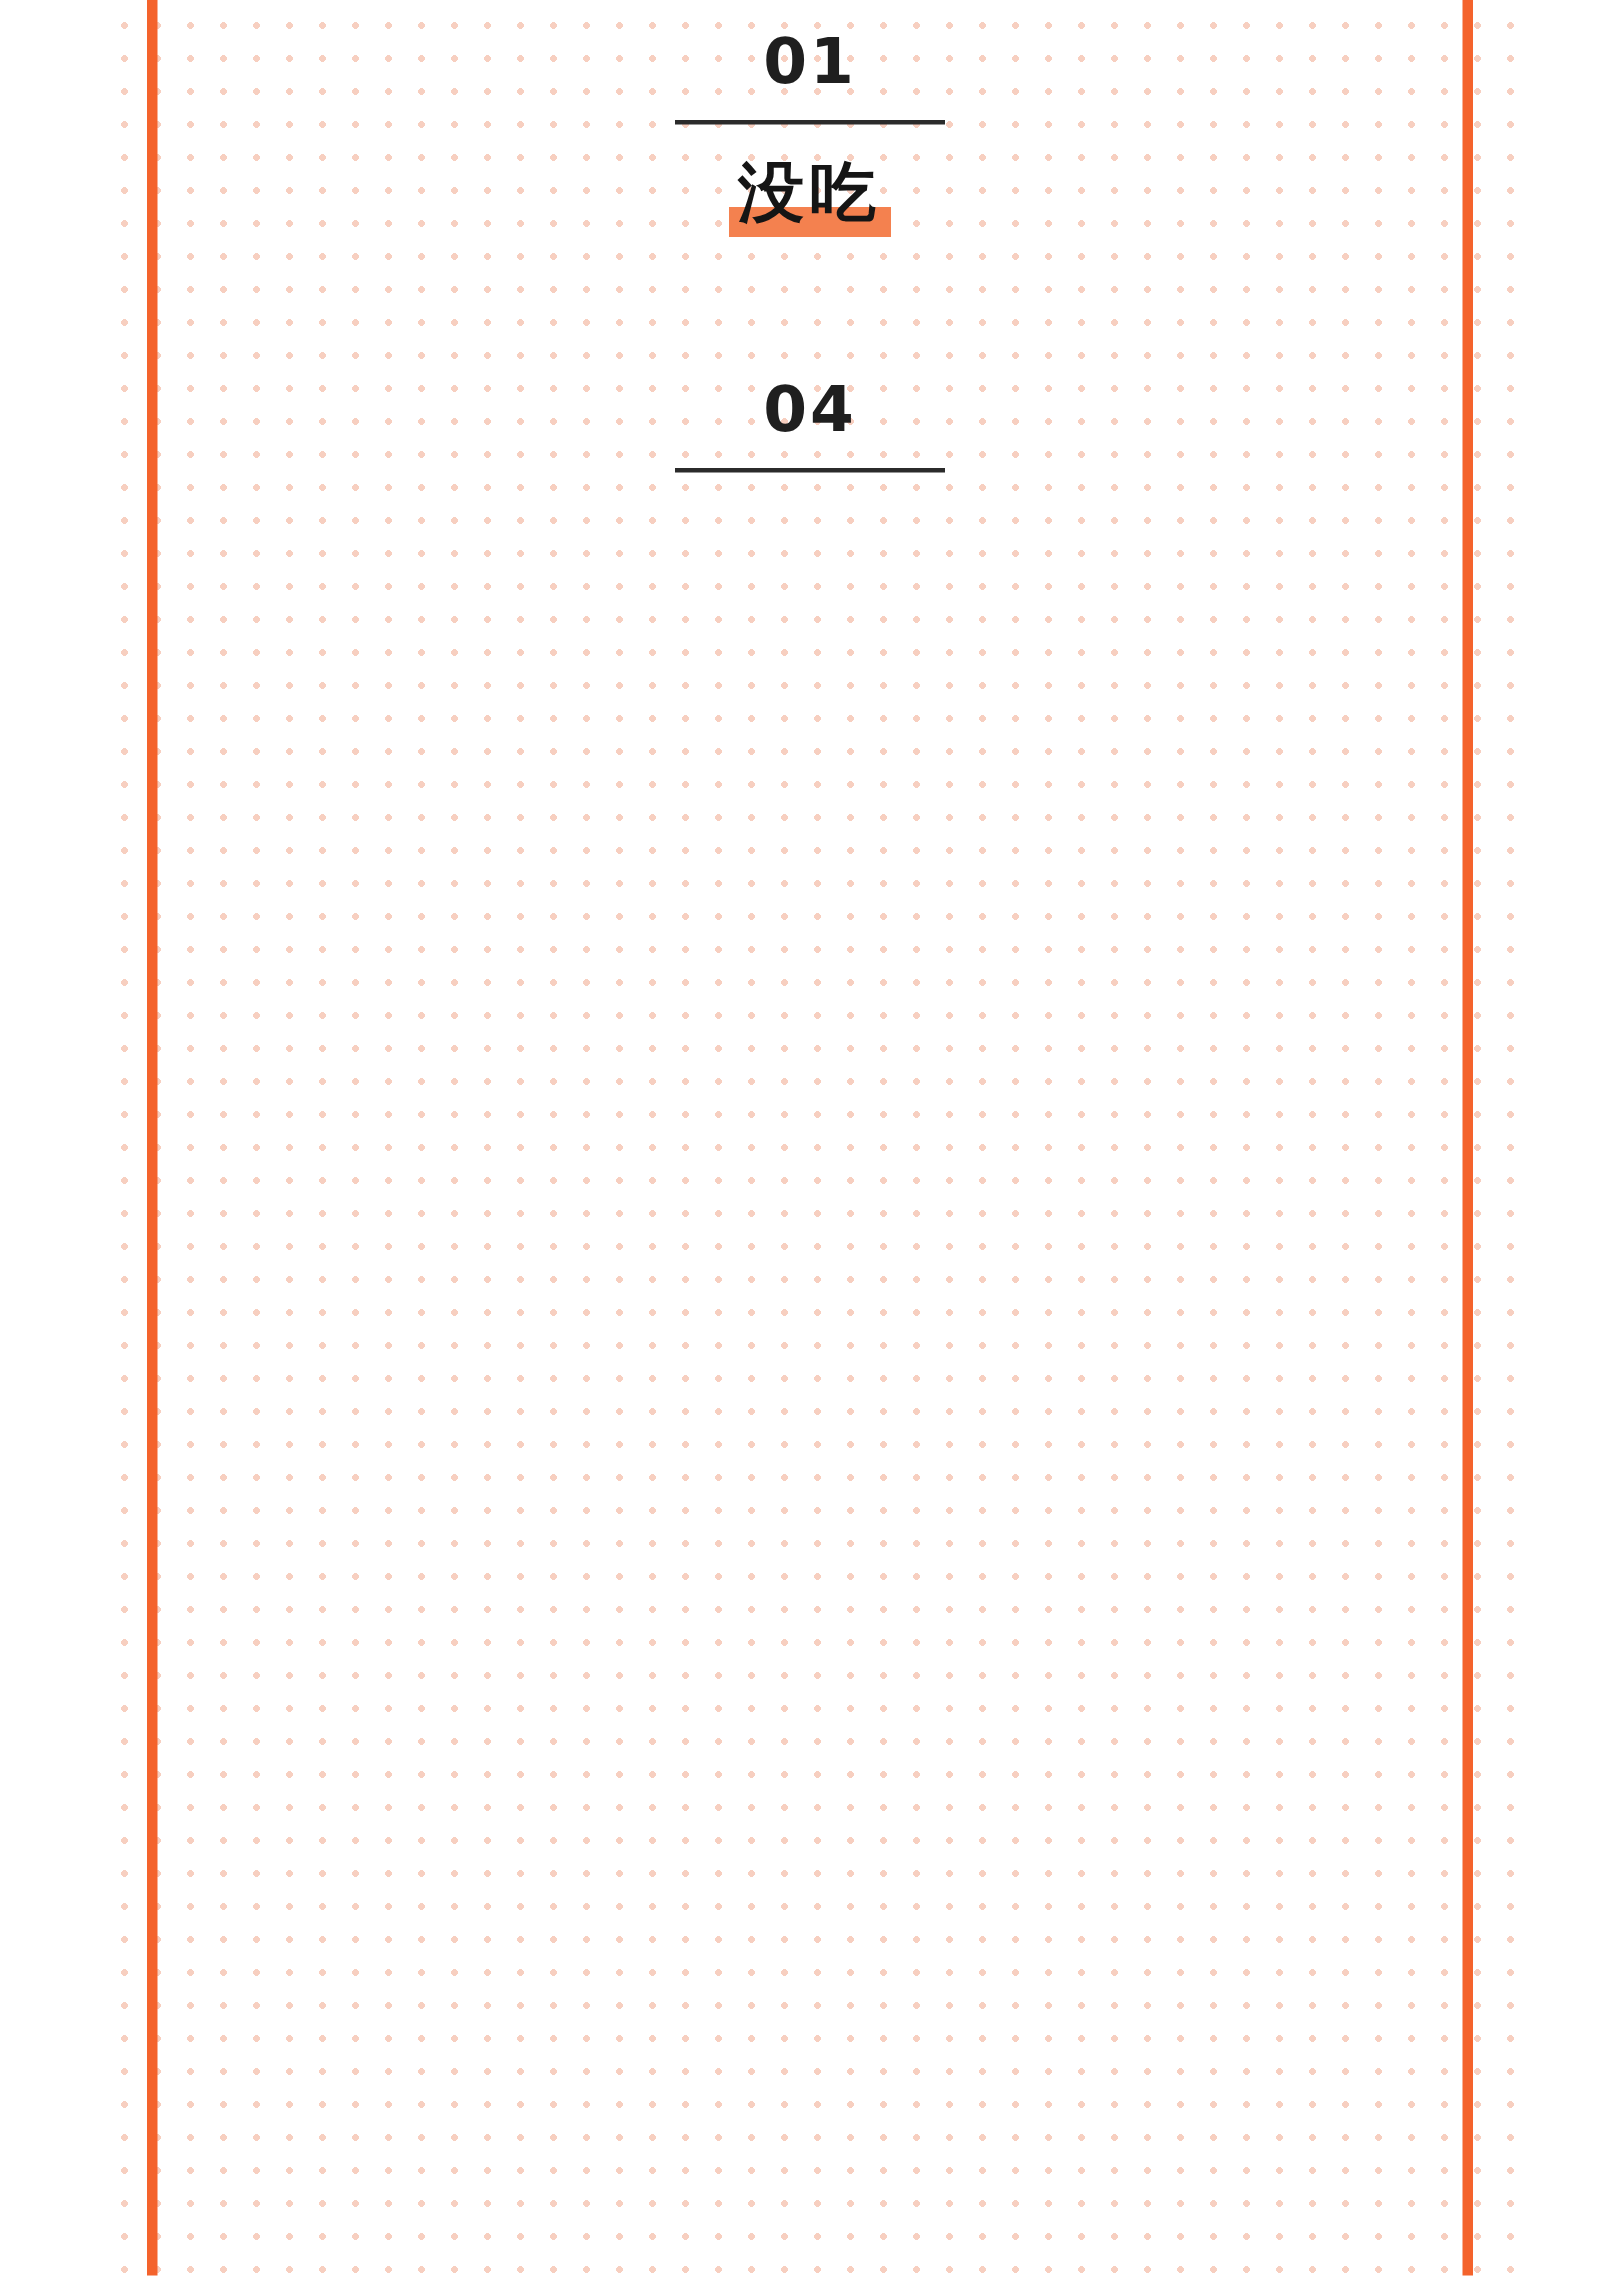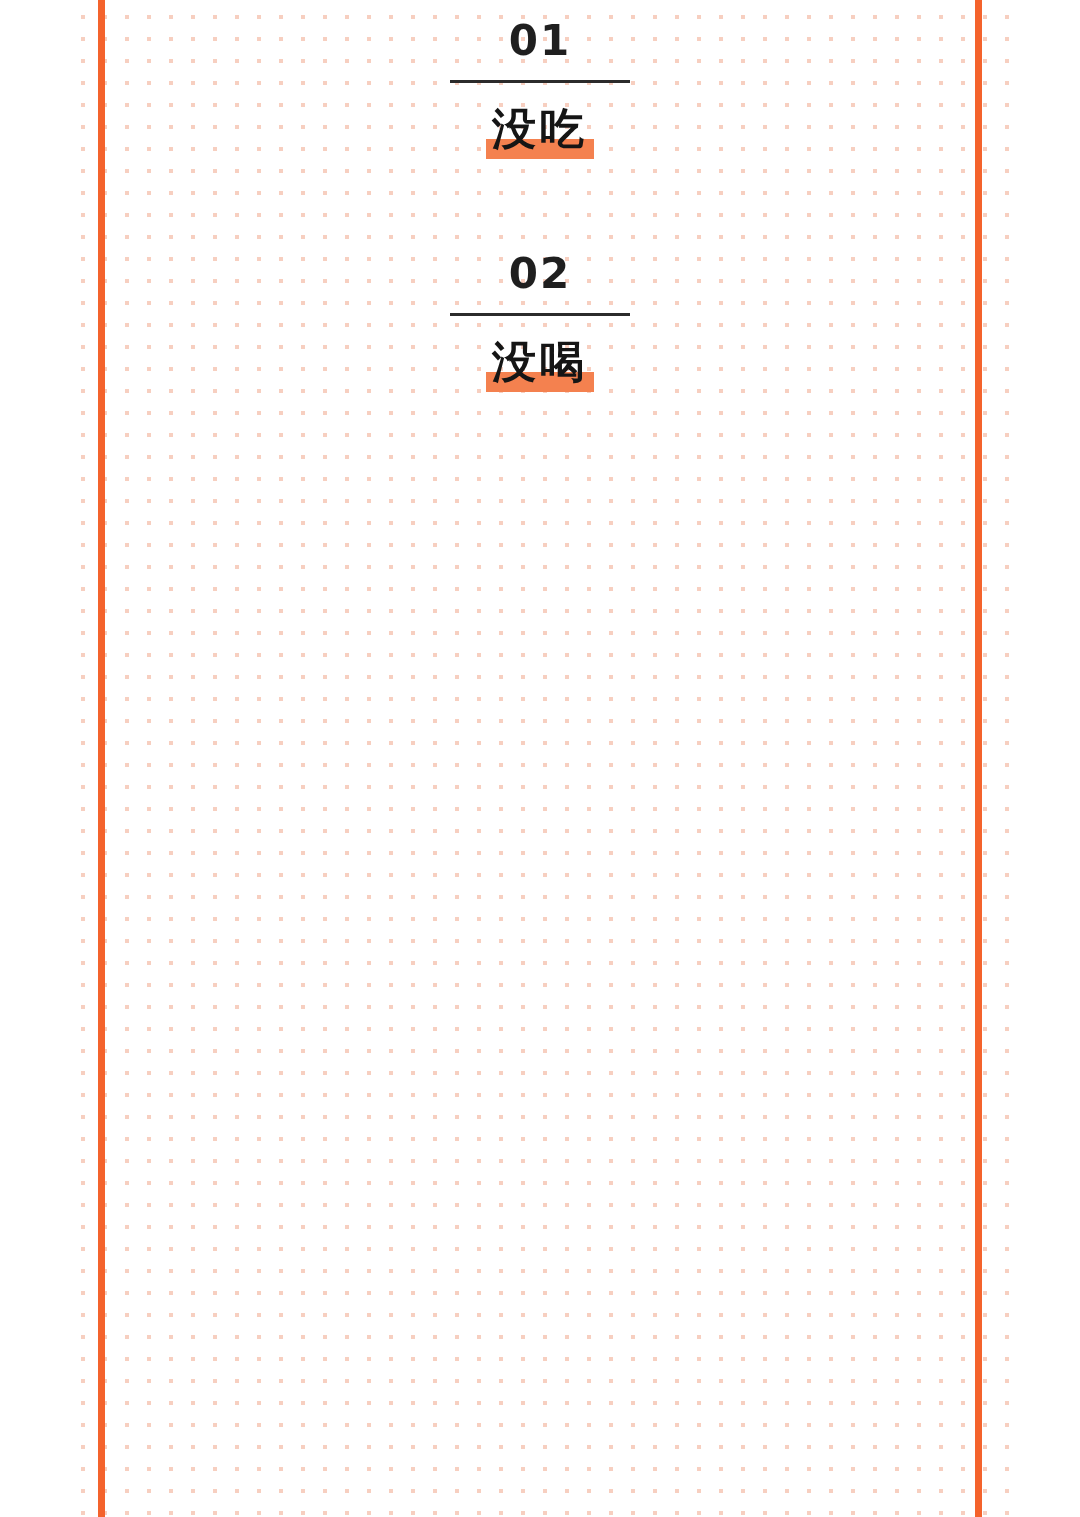--- a/index.html
+++ b/index.html
@@ -144,24 +144,18 @@
       <div class="sec-divider"></div>
       <div class="sec-title-wrap">
         <span class="sec-title">
           <span class="hl"></span>
           <span class="txt">没吃</span>
         </span>
       </div>
     </div>
 
     <div class="section section-02">
-      <div class="sec-number">02</div>
+      <div class="sec-number">04</div>
       <div class="sec-divider"></div>
-      <div class="sec-title-wrap">
-        <span class="sec-title">
-          <span class="hl"></span>
-          <span class="txt">没喝</span>
-        </span>
-      </div>
     </div>
 
   </div>
 </div>
 
 </body></html>

